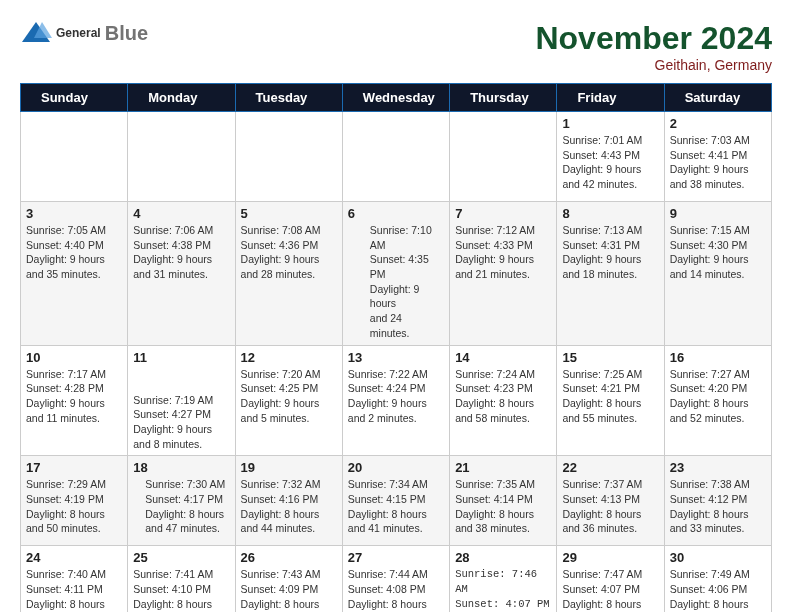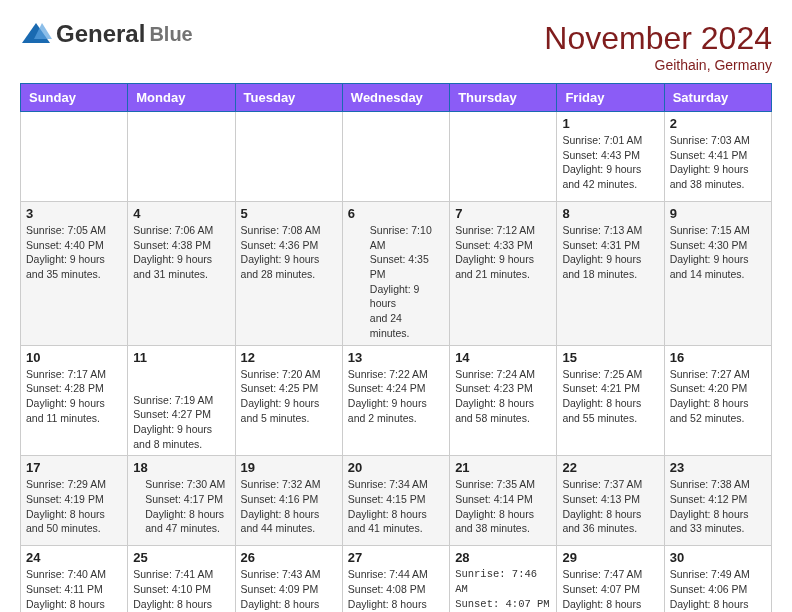--- a/index.html
+++ b/index.html
@@ -24,38 +24,38 @@
     .logo-row {
       display: flex;
       align-items: center;
       gap: 4px;
     }
     .title-block {
       text-align: right;
     }
     .month-title {
       font-size: 32px;
-      font-weight: normal;
-      color: #7f1d1d;
+      font-weight: bold;
+      color: #14532d;
     }
     .location {
       font-size: 14px;
       color: #7f1d1d;
     }
     .calendar {
       width: 100%;
       border-collapse: collapse;
       table-layout: fixed;
     }
     .calendar th {
-      background: #8b5cf6;
+      background: #0f172a;
       color: #fff;
       font-size: 13px;
       font-weight: bold;
-      padding: 6px 8px;
+      padding: 6px 20px;
       text-align: left;
       border: 1px solid #1a6ab1;
     }
     .calendar td {
       border: 1px solid #ccc;
       vertical-align: top;
       padding: 4px 5px;
       height: 90px;
       width: 14.28%;
       background: #fff;
@@ -85,21 +85,21 @@
 </head>
 <body>
 
 <div class="header">
   <div class="logo">
     <div class="logo-row">
       <svg width="32" height="26" viewBox="0 0 32 26">
         <polygon points="16,2 30,22 2,22" fill="#1a6ab1"></polygon>
         <polygon points="22,2 32,18 14,18" fill="#5ba3e0" opacity="0.7"></polygon>
       </svg>
-      <span style="font-size:24px; font-weight:bold; color:#333;">General</span>
+      <span style="font-size:12px; font-weight:bold; color:#333;">General</span>
         <span style="font-size:20px; font-weight:bold; color:#737373;">Blue</span>
     </div>
   </div>
   <div class="title-block">
     <div class="month-title">November 2024</div>
     <div class="location">Geithain, Germany</div>
   </div>
 </div>
 
 <table class="calendar">

